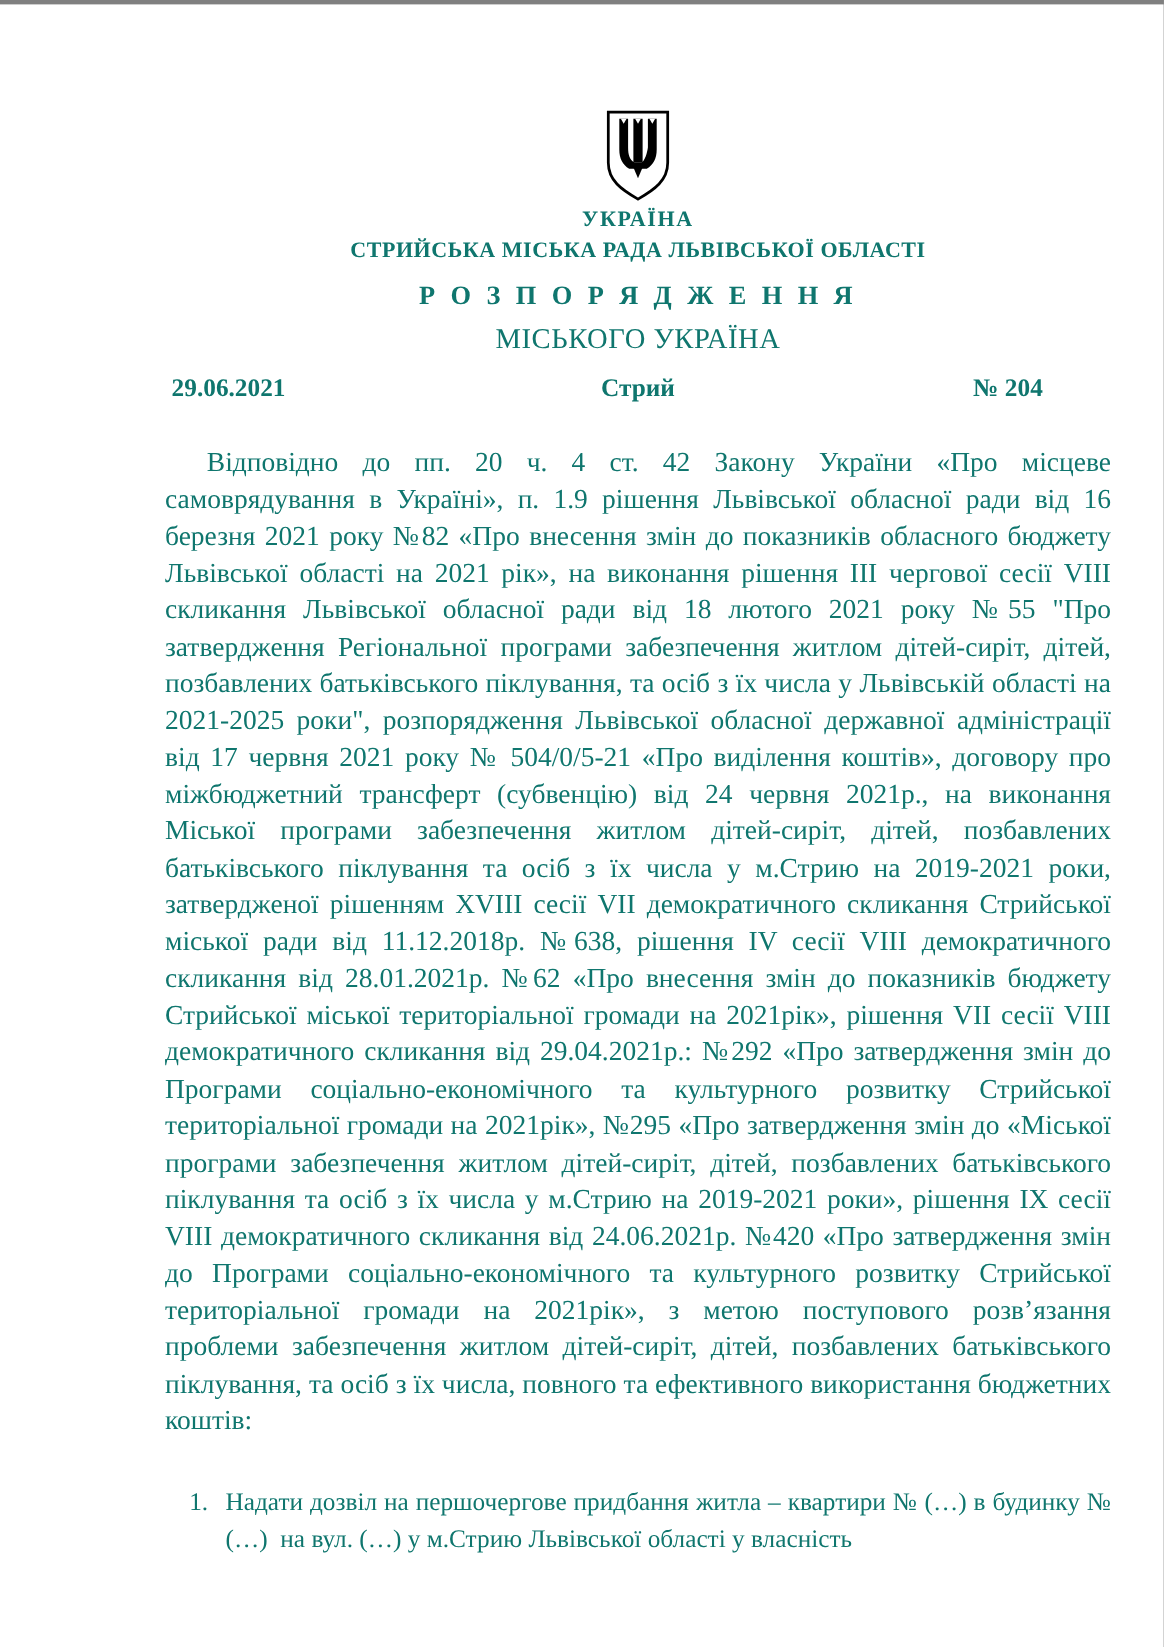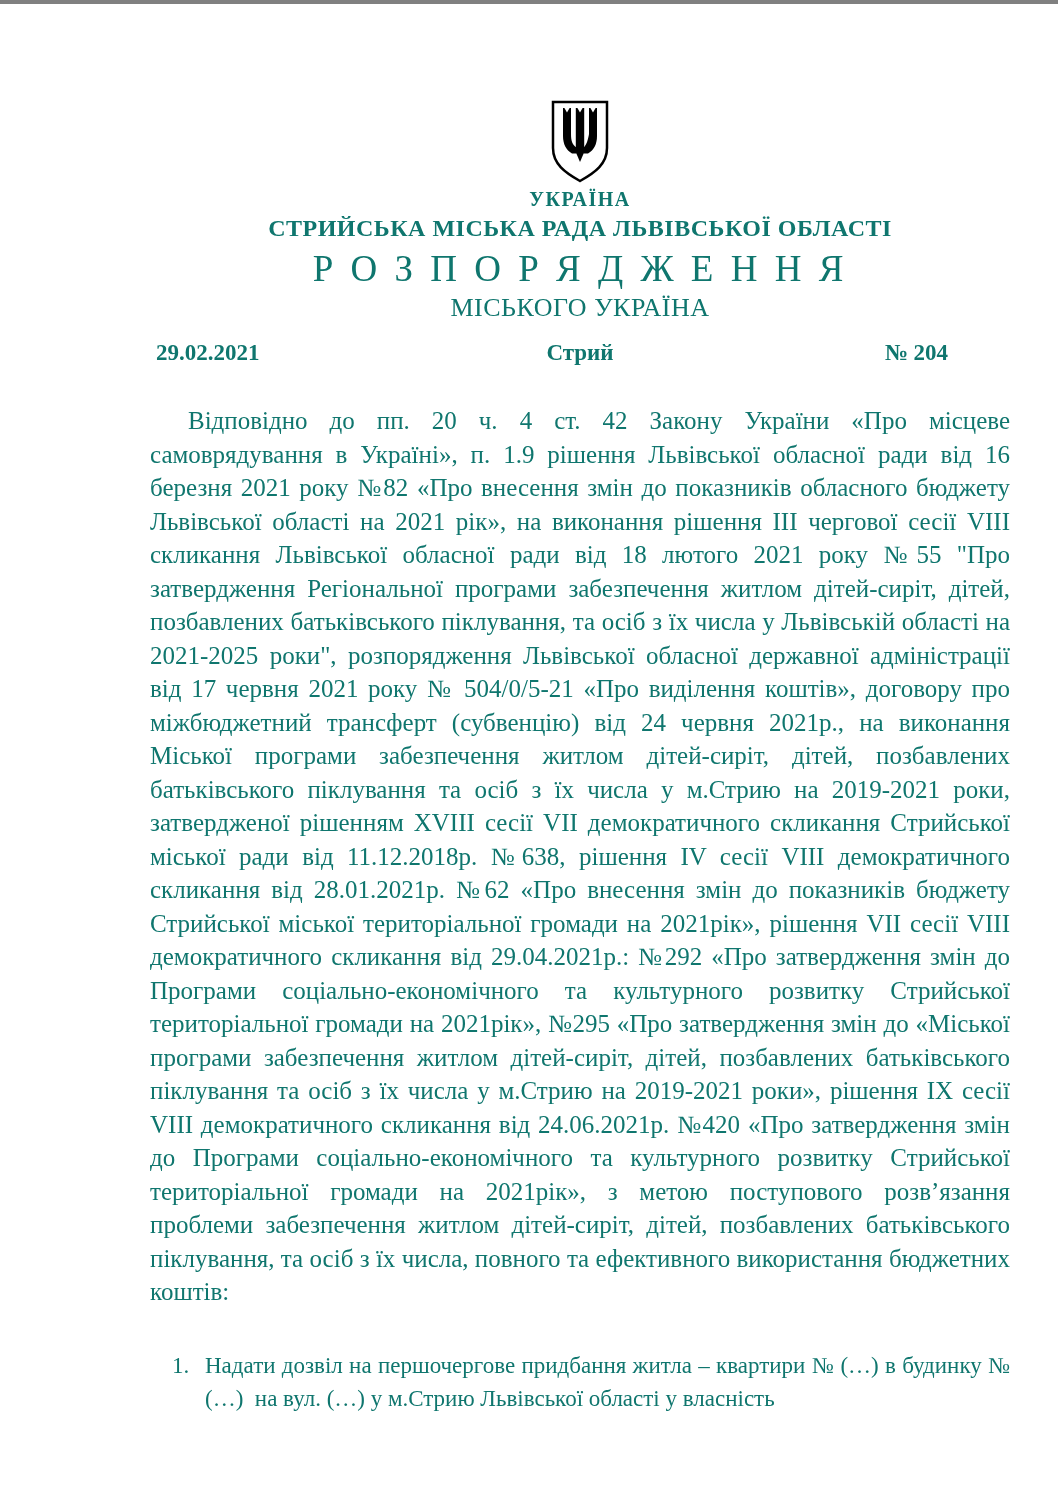--- a/index.html
+++ b/index.html
@@ -15,25 +15,25 @@
     padding: 96px 48px 0 150px;
     overflow: hidden;
   }
   .letterhead { text-align: center; }
   .emblem { display: block; margin: 0 auto; width: 60px; height: 84px; }
   .country {
     font-size: 20px; font-weight: bold; letter-spacing: 1.5px; margin-top: 3px;
     line-height: 24px;
   }
   .council {
-    font-size: 24px; font-weight: bold; line-height: 28px; margin-top: 3px;
+    font-size: 20px; font-weight: bold; line-height: 28px; margin-top: 3px;
     letter-spacing: 0.5px;
   }
   .doc-type {
-    font-size: 37px; font-weight: normal; letter-spacing: 4px; margin-top: 10px;
+    font-size: 24px; font-weight: bold; letter-spacing: 4px; margin-top: 10px;
     line-height: 34px;
   }
   .doc-author {
     font-size: 26px; font-weight: normal; margin-top: 7px; line-height: 30px;
     letter-spacing: 0.5px;
   }
   .meta-row {
     display: grid; grid-template-columns: 1fr auto 1fr; align-items: baseline;
     font-size: 23px; font-weight: bold; margin-top: 16px; line-height: 27px;
   }
@@ -79,21 +79,21 @@
         <path d="M40.4,8 l2.6,4.5 2.6,-4.5 Z"></path>
       </g>
     </svg>
     <div class="country">УКРАЇНА</div>
     <div class="council">СТРИЙСЬКА МІСЬКА РАДА ЛЬВІВСЬКОЇ ОБЛАСТІ</div>
     <div class="doc-type">Р О З П О Р Я Д Ж Е Н Н Я</div>
     <div class="doc-author">МІСЬКОГО УКРАЇНА</div>
   </header>
 
   <div class="meta-row">
-    <span class="meta-date">29.02.2021</span>
+    <span class="meta-date">29.06.2021</span>
     <span class="meta-city">Стрий</span>
     <span class="meta-number">№ 204</span>
   </div>
 
 
   <p class="body-par">Відповідно до пп. 20 ч. 4 ст. 42 Закону України «Про місцеве самоврядування в Україні», п. 1.9 рішення Львівської обласної ради від 16 березня 2021 року №82 «Про внесення змін до показників обласного бюджету Львівської області на 2021 рік», на виконання рішення III чергової сесії VIII скликання Львівської обласної ради від 18 лютого 2021 року №55 "Про затвердження Регіональної програми забезпечення житлом дітей-сиріт, дітей, позбавлених батьківського піклування, та осіб з їх числа у Львівській області на 2021-2025 роки", розпорядження Львівської обласної державної адміністрації від 17 червня 2021 року № 504/0/5-21 «Про виділення коштів», договору про міжбюджетний трансферт (субвенцію) від 24 червня 2021р., на виконання Міської програми забезпечення житлом дітей-сиріт, дітей, позбавлених батьківського піклування та осіб з їх числа у м.Стрию на 2019-2021 роки, затвердженої рішенням XVIII сесії VII демократичного скликання Стрийської міської ради від 11.12.2018р. №638, рішення IV сесії VIII демократичного скликання від 28.01.2021р. №62 «Про внесення змін до показників бюджету Стрийської міської територіальної громади на 2021рік», рішення VII сесії VIII демократичного скликання від 29.04.2021р.: №292 «Про затвердження змін до Програми соціально-економічного та культурного розвитку Стрийської територіальної громади на 2021рік», №295 «Про затвердження змін до «Міської програми забезпечення житлом дітей-сиріт, дітей, позбавлених батьківського піклування та осіб з їх числа у м.Стрию на 2019-2021 роки», рішення IX сесії VIII демократичного скликання від 24.06.2021р. №420 «Про затвердження змін до Програми соціально-економічного та культурного розвитку Стрийської територіальної громади на 2021рік», з метою поступового розв’язання проблеми забезпечення житлом дітей-сиріт, дітей, позбавлених батьківського піклування, та осіб з їх числа, повного та ефективного використання бюджетних коштів:</p>
 
   <div class="list">
     <div class="list-item">
       <span class="num">1.</span>

